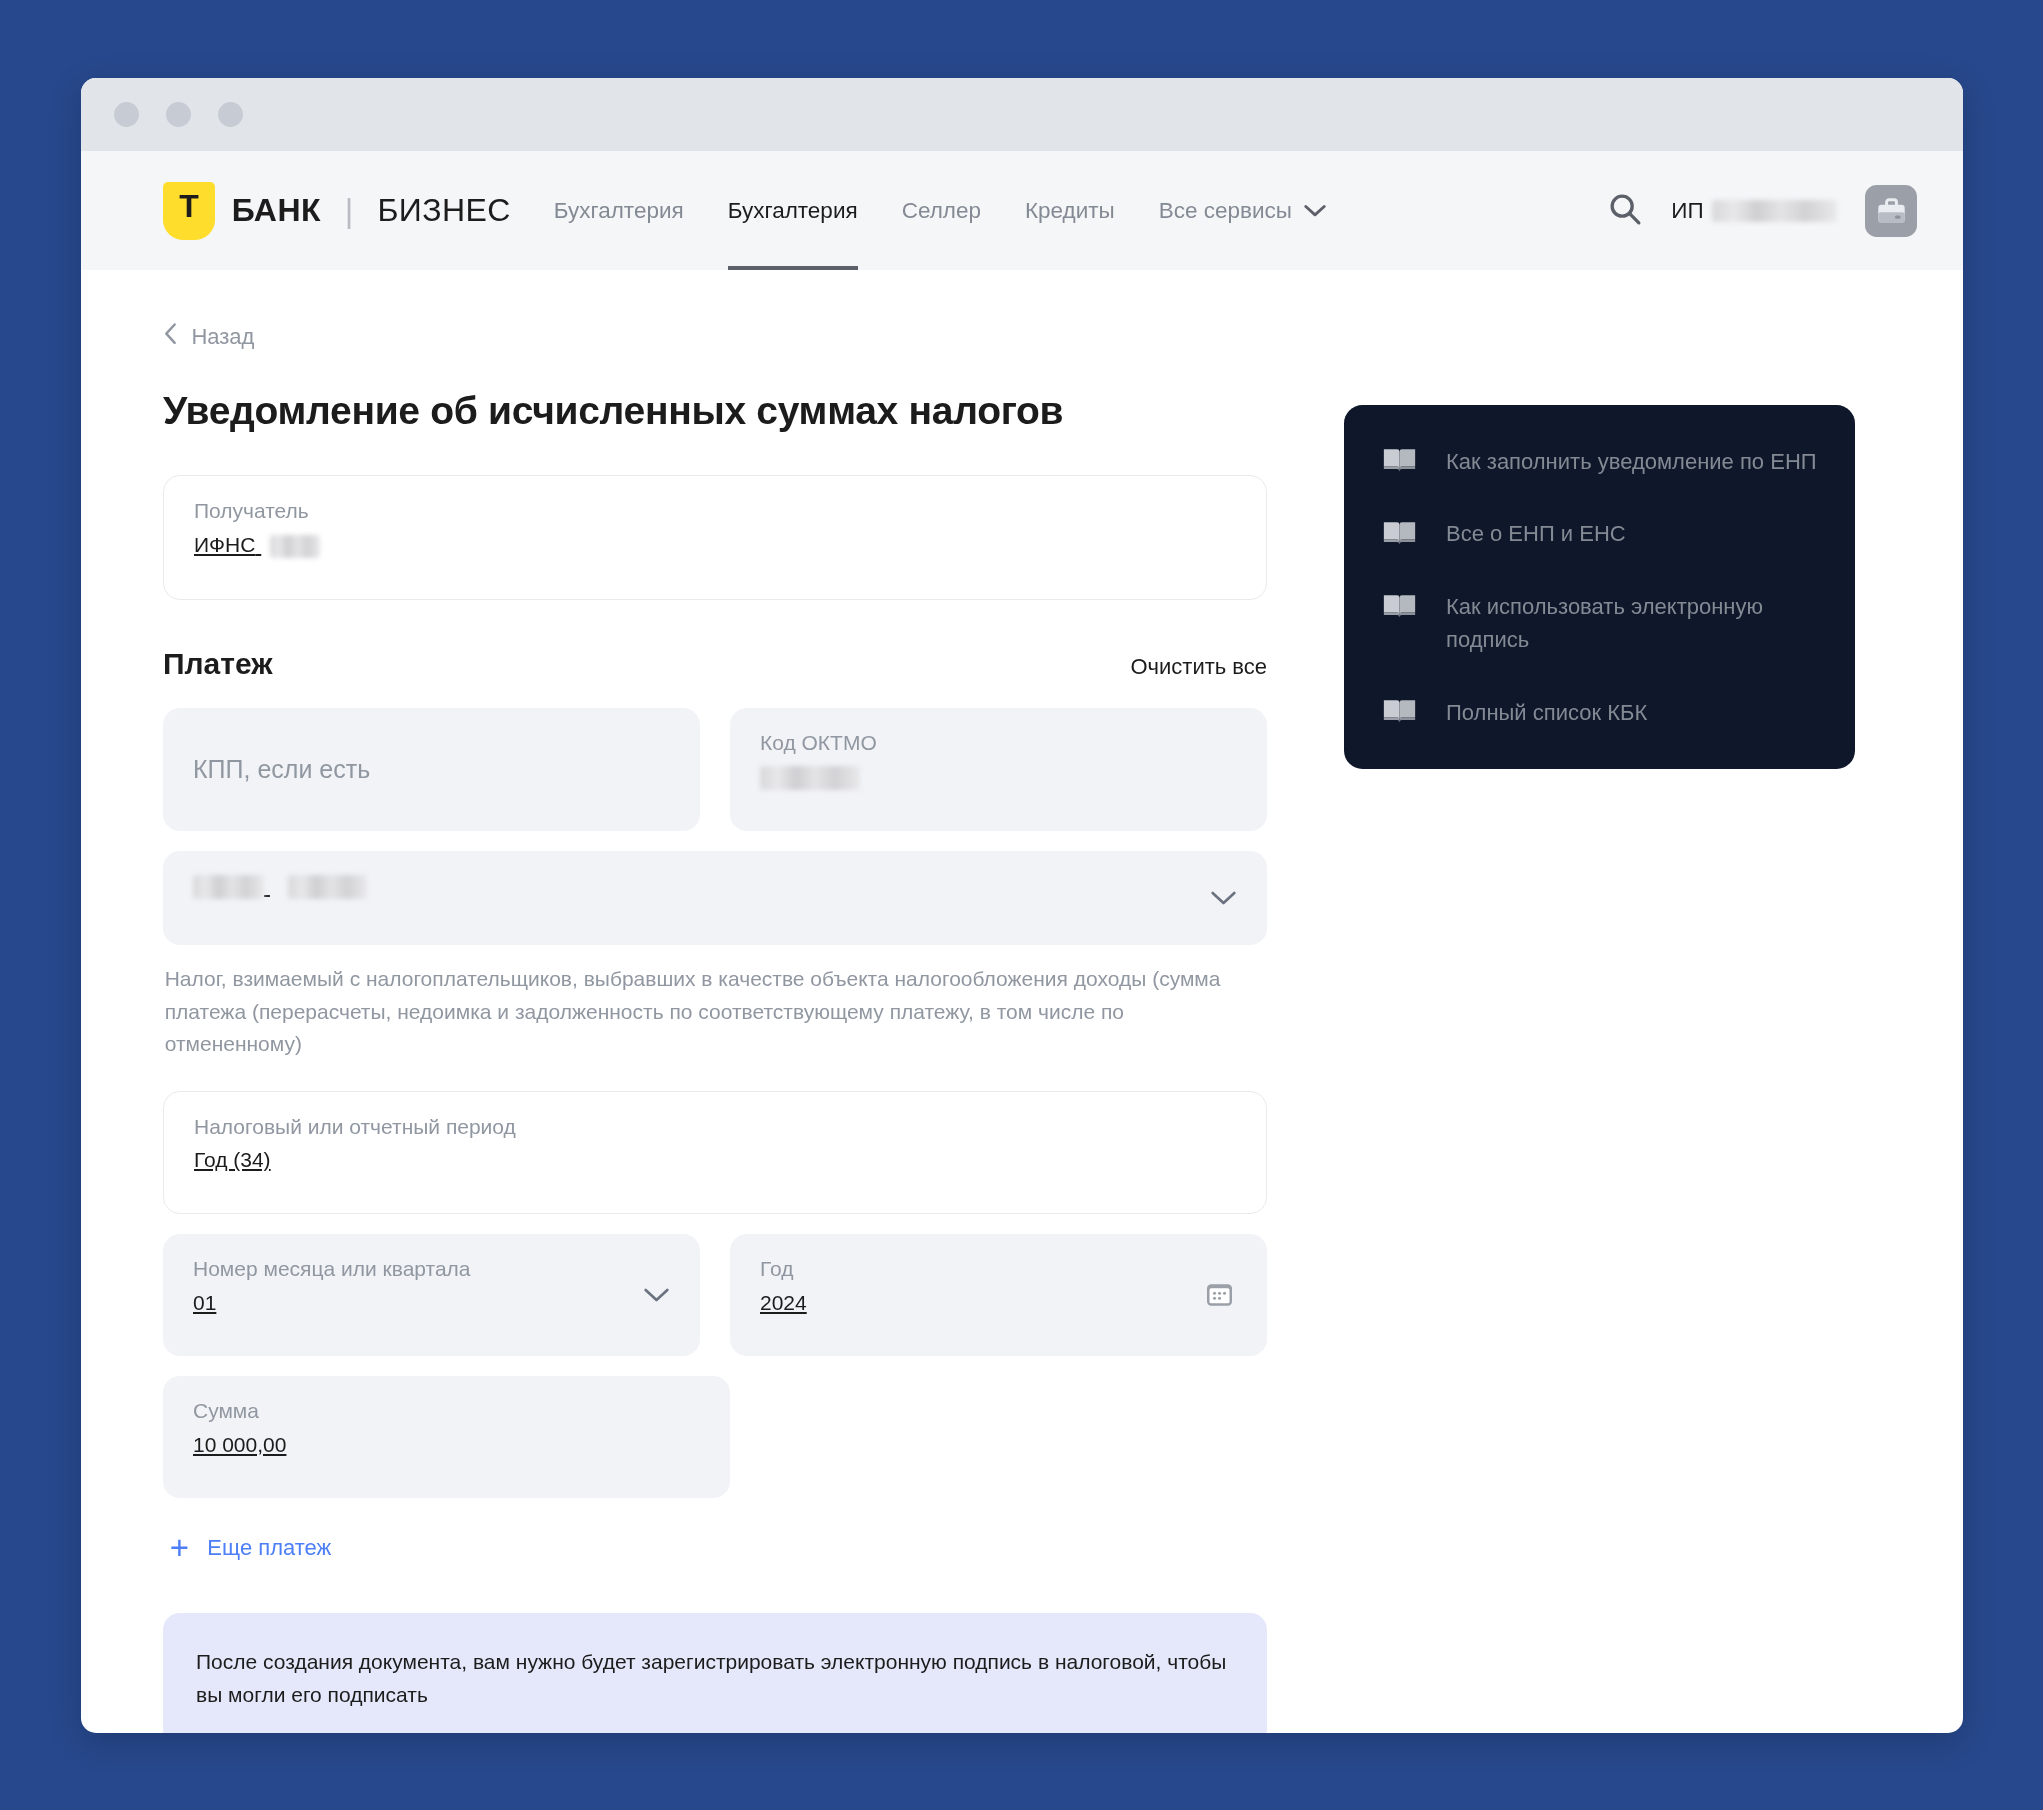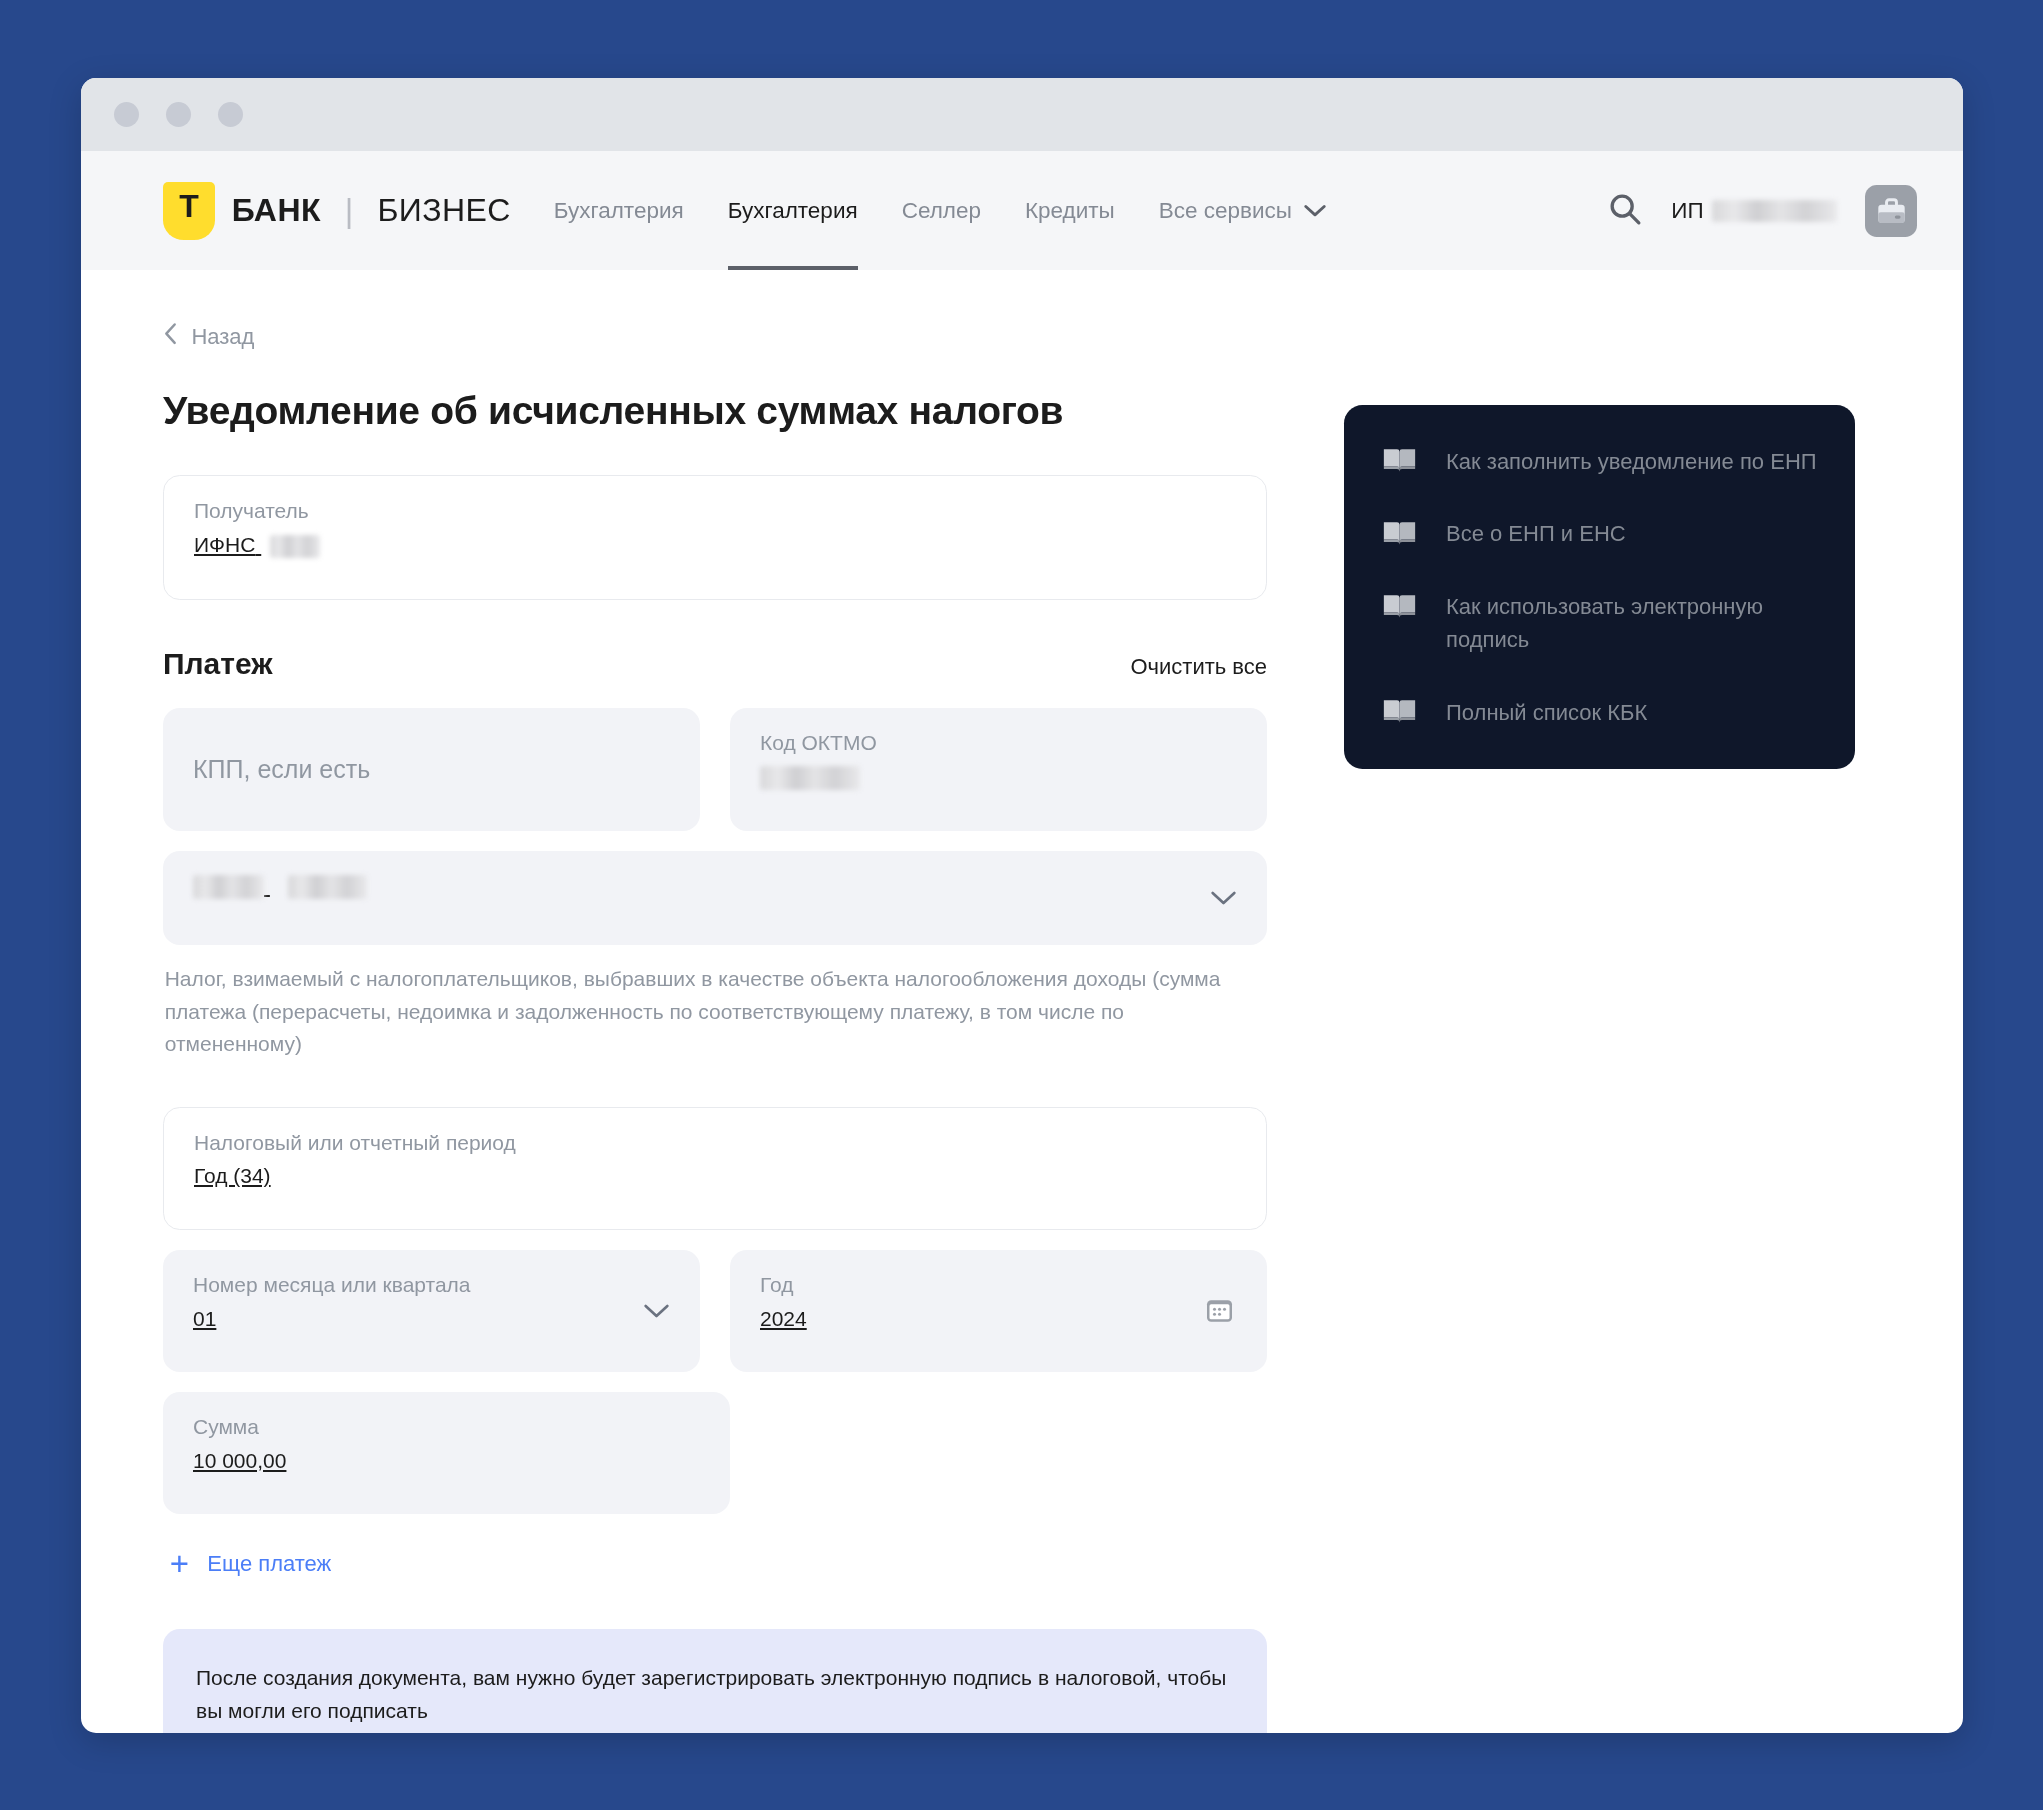--- a/index.html
+++ b/index.html
@@ -155,21 +155,21 @@
   .flabel { font-size: 21px; color: #9097a1; margin-bottom: 8.3px; line-height: 1.2; }
   .fvalue { font-size: 21px; color: #1c1c1c; line-height: 1.2; text-decoration: underline; }
   .fplaceholder { font-size: 25px; color: #9097a1; line-height: 1.2; }
 
   .field.placeholder-only { display: flex; align-items: center; padding-top: 0; padding-bottom: 0; }
 
   .row { display: flex; gap: 30px; }
   .row > .half { flex: 1 1 0; }
 
   .mt24 { margin-top: 20px; }
-  .mt36 { margin-top: 46px; }
+  .mt36 { margin-top: 30px; }
 
   .sectionhead {
     display: flex; align-items: baseline; justify-content: space-between;
     margin: 47px 0 27px 0;
   }
   .sectionhead h2 { font-size: 30px; font-weight: 700; color: #1c1c1c; }
   .clearall { font-size: 22px; color: #1c1c1c; cursor: pointer; }
 
   .fieldicon {
     position: absolute;

